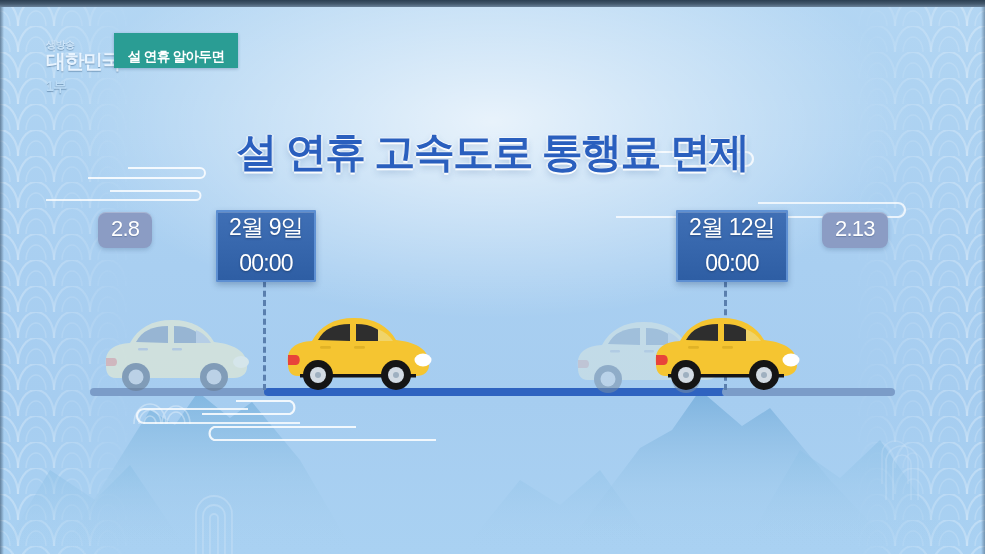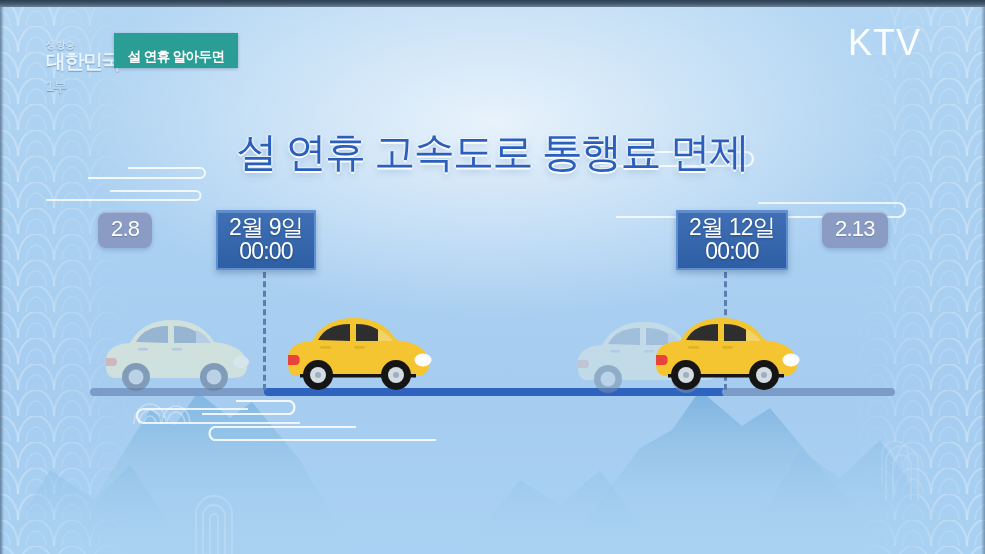--- a/index.html
+++ b/index.html
@@ -87,21 +87,21 @@
   #ktv {
     position:absolute; right:64px; top:22px; z-index:30;
     color:#ffffff; font-size:36px; font-weight:400;
     letter-spacing:1px; opacity:.96;
   }
 
   
   #title {
     position:absolute; left:0; top:125px; width:985px; text-align:center;
     z-index:25;
-    font-size:41px; font-weight:normal; letter-spacing:-1.6px;
+    font-size:41px; font-weight:bold; letter-spacing:-1.6px;
     color:#2a5fbe;
     text-shadow:
        0 2px 0 rgba(255,255,255,.95),
        0 -1px 0 rgba(255,255,255,.55),
        2px 0 0 rgba(255,255,255,.4),
       -2px 0 0 rgba(255,255,255,.4),
        0 4px 7px rgba(40,85,150,.28);
   }
 
   .bar {
@@ -131,21 +131,21 @@
   }
   .chip.blue {
     background:linear-gradient(180deg,#3f6fb5 0%, #3767ad 50%, #2e5ea4 100%);
     border:2px solid #5d8fd2;
     border-radius:1px;
     padding:3px 11px 5px;
     box-shadow:0 3px 6px rgba(25,55,100,.3), inset 0 1px 0 rgba(255,255,255,.2);
     text-shadow:0 1px 2px rgba(20,45,85,.5);
   }
   .chip.blue .l1 { font-size:23px; line-height:1.05; display:block; }
-  .chip.blue .l2 { font-size:23px; line-height:1.05; display:block; }
+  .chip.blue .l2 { font-size:23px; line-height:1.05; display:block;margin-top:12px; }
 
   
   .car { position:absolute; z-index:16; }
   .car.ghost { z-index:12; }
 </style>
 </head>
 <body>
 
 <div id="stage">
 
@@ -257,21 +257,20 @@
   <div id="logo">
     <div class="lg-text lg-small">생방송</div>
     <div class="lg-text lg-big">대한민국</div>
     <div class="lg-text lg-part">1부</div>
   </div>
 
   <div id="banner">
     <div class="b1">설 연휴 알아두면</div>
   </div>
 
-  <div id="ktv">KTV</div>
 
   <div id="title">설 연휴 고속도로 통행료 면제</div>
 
   <div class="bar bar-side" style="left:90px;  top:388px; width:178px;"></div>
   <div class="bar bar-mid" style="left:264px; top:388px; width:462px;"></div>
   <div class="bar bar-side" style="left:722px; top:388px; width:173px;"></div>
 
   <div class="dash" style="left:263px; top:272px; height:118px;"></div>
   <div class="dash" style="left:724px; top:272px; height:118px;"></div>
 

